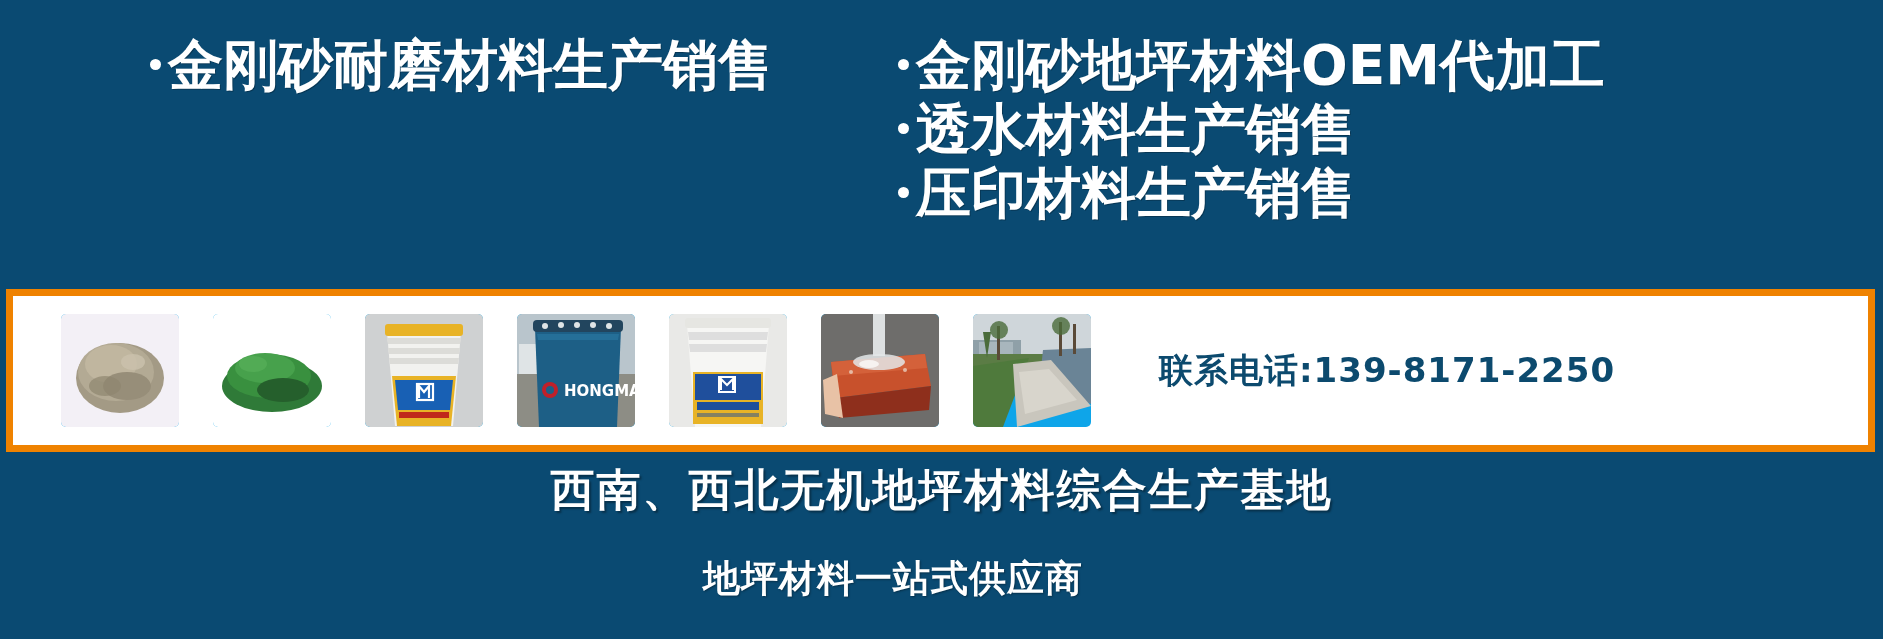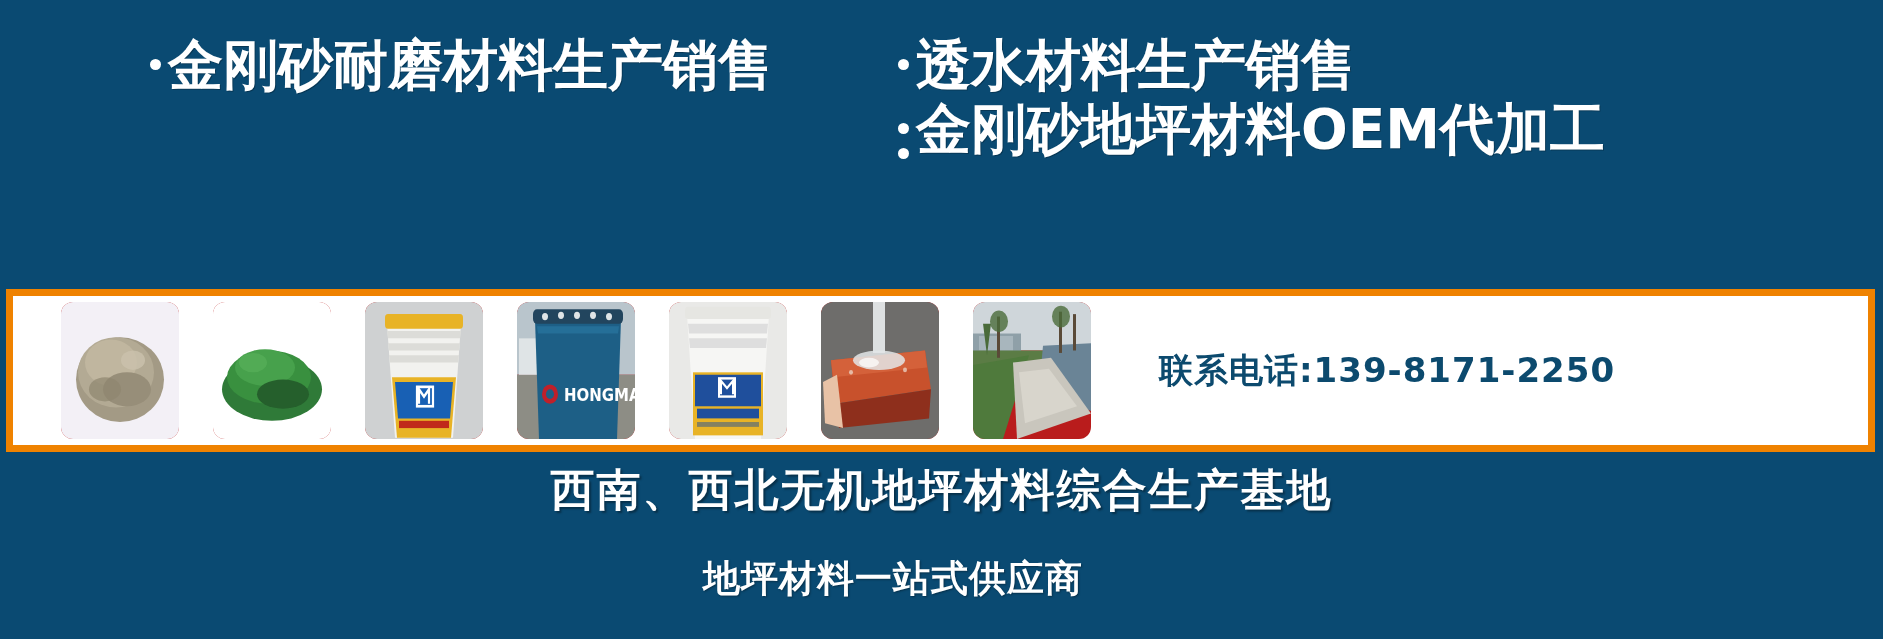--- a/index.html
+++ b/index.html
@@ -80,26 +80,26 @@
   }
   .thumbs {
     display: flex;
     flex-direction: row;
     align-items: center;
     margin-left: 48px;
     gap: 34px;
   }
   .thumb {
     width: 118px;
-    height: 137px;
-    border-radius: 12px;
+    height: 113px;
+    border-radius: 5px;
     overflow: hidden;
     position: relative;
     flex: 0 0 auto;
-    background: #b91c1c;
+    background: #0ea5e9;
   }
   .thumb svg { display: block; width: 100%; height: 100%; }
 
   .phone {
     margin-left: 68px;
     color: #0c4a6e;
     font-size: 34px;
     font-weight: bold;
     white-space: nowrap;
     letter-spacing: 1px;
@@ -141,28 +141,29 @@
     <div class="bullet-col col-left">
       <div class="bullet-line">
         <span class="bullet-dot"></span>
         <span class="bullet-text">金刚砂耐磨材料生产销售</span>
       </div>
     </div>
 
     <div class="bullet-col col-right">
       <div class="bullet-line">
         <span class="bullet-dot"></span>
+        <span class="bullet-text">金刚砂地坪材料OEM代加工</span>
+      </div>
+      <div class="bullet-line">
+        <span class="bullet-dot"></span>
         <span class="bullet-text">透水材料生产销售</span>
       </div>
       <div class="bullet-line">
         <span class="bullet-dot"></span>
-        <span class="bullet-text">金刚砂地坪材料OEM代加工</span>
-      </div>
-      <div class="bullet-line">
-        <span class="bullet-dot"></span>
+        <span class="bullet-text">压印材料生产销售</span>
       </div>
     </div>
 
   </div>
 
   <div class="strip">
 
     <div class="thumbs">
 
       <div class="thumb">

